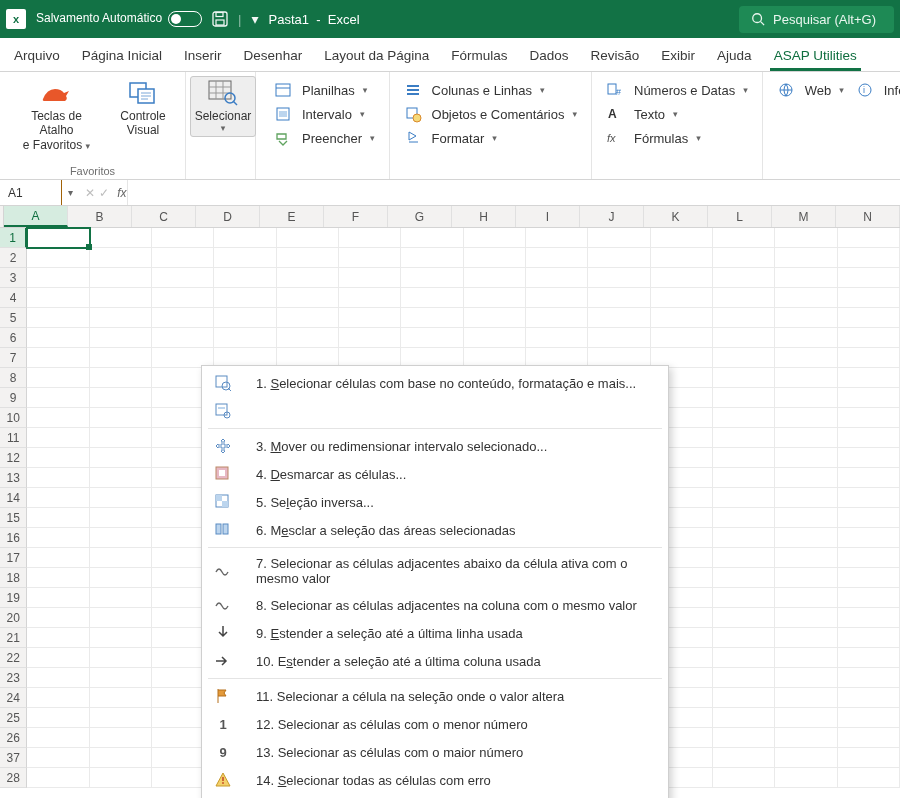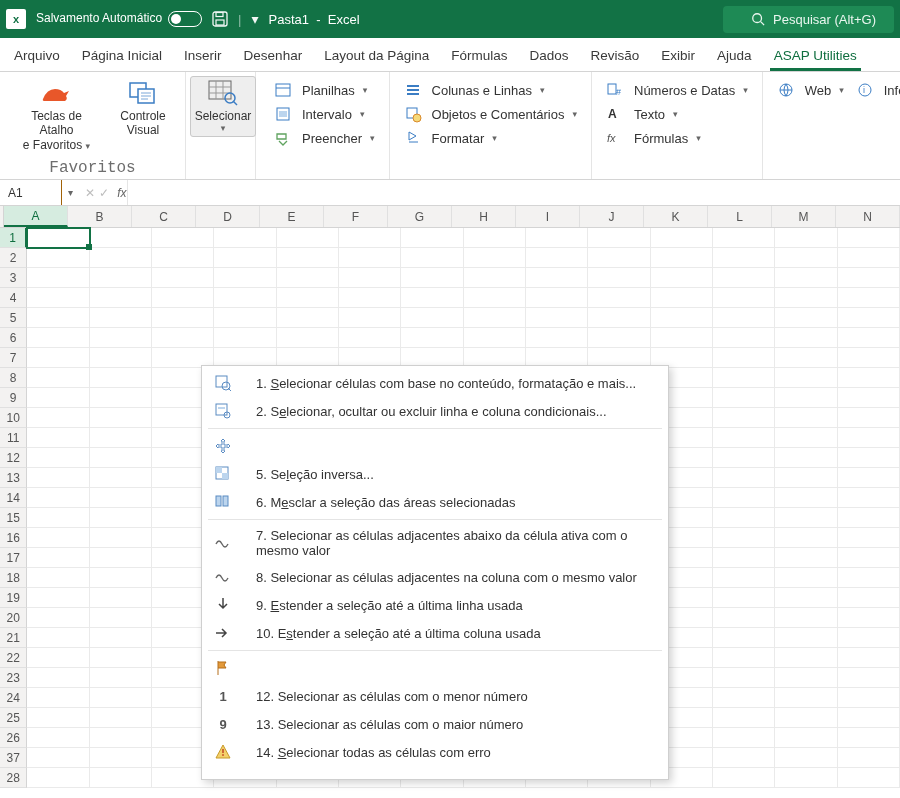--- a/index.html
+++ b/index.html
@@ -7,30 +7,30 @@
 
   .title-bar { background: #127245; height: 38px; display: flex; align-items: center; color: #fff; padding: 0 6px; }
   .tb-left { display: flex; align-items: center; gap: 10px; }
   .excel-ico { width: 20px; height: 20px; background: #fff; border-radius: 2px; display:flex;align-items:center;justify-content:center;color:#127245;font-weight:bold;font-size:11px; }
   .autosave { display: flex; align-items: flex-start; gap: 6px; font-size: 12px; }
   .toggle { width: 34px; height: 16px; border: 1px solid #fff; border-radius: 10px; position: relative; }
   .toggle::after { content: ""; position: absolute; width: 10px; height: 10px; background: #fff; border-radius: 50%; left: 2px; top: 2px; }
   .save-ico, .caret-ico { font-size: 14px; opacity: .95; }
   .wb-title { font-size: 13px; }
   .tb-right { margin-left: auto; }
-  .search-box { background: #1e8a55; border-radius: 4px; padding: 6px 18px 6px 28px; display:flex;align-items:center;gap:8px; font-size:13px; color:#e9f6ef; }
+  .search-box { background: #1e8a55; border-radius: 4px; padding: 6px 18px 6px 12px; display:flex;align-items:center;gap:8px; font-size:13px; color:#e9f6ef; }
 
   .ribbon-tabs { height: 34px; background: #fff; border-bottom: 1px solid #d4d4d4; display:flex; align-items:flex-end; padding-left: 10px; gap: 14px; }
   .rtab { font-size: 13.5px; color: #3a3a3a; padding: 8px 4px; cursor: pointer; }
   .rtab.active { color: #0f6e3f; border-bottom: 3px solid #127245; font-weight: 500; padding-bottom:5px; }
 
   .ribbon { height: 108px; background: #fff; border-bottom: 1px solid #d4d4d4; display:flex; }
   .rgroup { border-right: 1px solid #e5e5e5; padding: 4px 10px 2px; display:flex; flex-direction:column; }
   .rgroup-body { flex:1; display:flex; align-items:flex-start; gap: 8px; }
-  .rgroup-name { font-size: 16px; color: #6e6e6e; text-align:center; padding-top:2px;font-family:Liberation Mono, monospace; }
+  .rgroup-name { font-size: 11px; color: #6e6e6e; text-align:center; padding-top:2px; }
 
   .big-btn { display:flex; flex-direction:column; align-items:center; justify-content:flex-start; padding: 2px 4px; width: 82px; text-align:center; font-size:12px; line-height:1.2; cursor:pointer; border:1px solid transparent; border-radius:3px; }
   .big-btn .bicon { width: 34px; height: 28px; display:flex;align-items:center;justify-content:center; margin-bottom:2px; }
   .big-btn.active { background:#eee; border:1px solid #c9c9c9; }
   .big-btn .caret { font-size: 9px; color:#666; }
 
   .small-col { display:flex; flex-direction:column; gap: 4px; padding-top:4px; }
   .sbtn { display:flex; align-items:center; gap:10px; font-size:13px; color:#333; padding:1px 4px; white-space:nowrap; cursor:pointer; }
   .sbtn .sicon { width:18px; height:18px; display:flex;align-items:center;justify-content:center; }
   .sbtn .caret { font-size:9px; color:#666; margin-left:-2px; }
@@ -827,29 +827,38 @@
         <span>1. <span class="u">S</span>elecionar células com base no conteúdo, formatação e mais...</span>
       </div>
       <div class="mitem">
         <span class="micon">
           <svg width="18" height="18" viewBox="0 0 18 18">
             <rect x="2" y="2" width="11" height="11" fill="none" stroke="#5a8bc2"></rect>
             <rect x="4" y="5" width="7" height="2" fill="#bcd5ee"></rect>
             <circle cx="13" cy="13" r="3" fill="none" stroke="#5a8bc2"></circle>
           </svg>
         </span>
-        <span>2. S<span class="u">e</span>lecionar, ocultar ou excluir linha e coluna condicionais...</span>
       </div>
       <div class="msep"></div>
       <div class="mitem">
         <span class="micon">
           <svg width="18" height="18" viewBox="0 0 18 18">
             <path d="M9 2 l2 2 h-1 v4 h4 v-1 l2 2 -2 2 v-1 h-4 v4 h1 l-2 2 -2 -2 h1 v-4 h-4 v1 l-2 -2 2 -2 v1 h4 v-4 h-1 z" fill="none" stroke="#5a8bc2"></path>
           </svg>
         </span>
+        <span>3. <span class="u">M</span>over ou redimensionar intervalo selecionado...</span>
+      </div>
+      <div class="mitem">
+        <span class="micon">
+          <svg width="18" height="18" viewBox="0 0 18 18">
+            <rect x="2" y="2" width="12" height="12" fill="#e7b8c4" stroke="#b86"></rect>
+            <rect x="5" y="5" width="6" height="6" fill="#fff"></rect>
+          </svg>
+        </span>
+        <span>4. <span class="u">D</span>esmarcar as células...</span>
       </div>
       <div class="mitem">
         <span class="micon">
           <svg width="18" height="18" viewBox="0 0 18 18">
             <rect x="2" y="2" width="12" height="12" fill="none" stroke="#5a8bc2"></rect>
             <rect x="2" y="2" width="6" height="6" fill="#bcd5ee"></rect>
             <rect x="8" y="8" width="6" height="6" fill="#bcd5ee"></rect>
           </svg>
         </span>
         <span>5. Se<span class="u">l</span>eção inversa...</span>
@@ -896,20 +905,21 @@
         </span>
         <span>10. E<span class="u">s</span>tender a seleção até a última coluna usada</span>
       </div>
       <div class="msep"></div>
       <div class="mitem">
         <span class="micon">
           <svg width="18" height="18" viewBox="0 0 18 18">
             <path d="M4 2 v14 M4 3 h8 l-2 3 l2 3 h-8" fill="#e39a3b" stroke="#b56f1a"></path>
           </svg>
         </span>
+        <span>11. Selecionar a célula na seleção onde o valor altera</span>
       </div>
       <div class="mitem">
         <span class="micon">
           <span style="font-weight:bold;font-size:13px">1</span>
         </span>
         <span>12. Selecionar as células com o menor número</span>
       </div>
       <div class="mitem">
         <span class="micon">
           <span style="font-weight:bold;font-size:13px">9</span>

